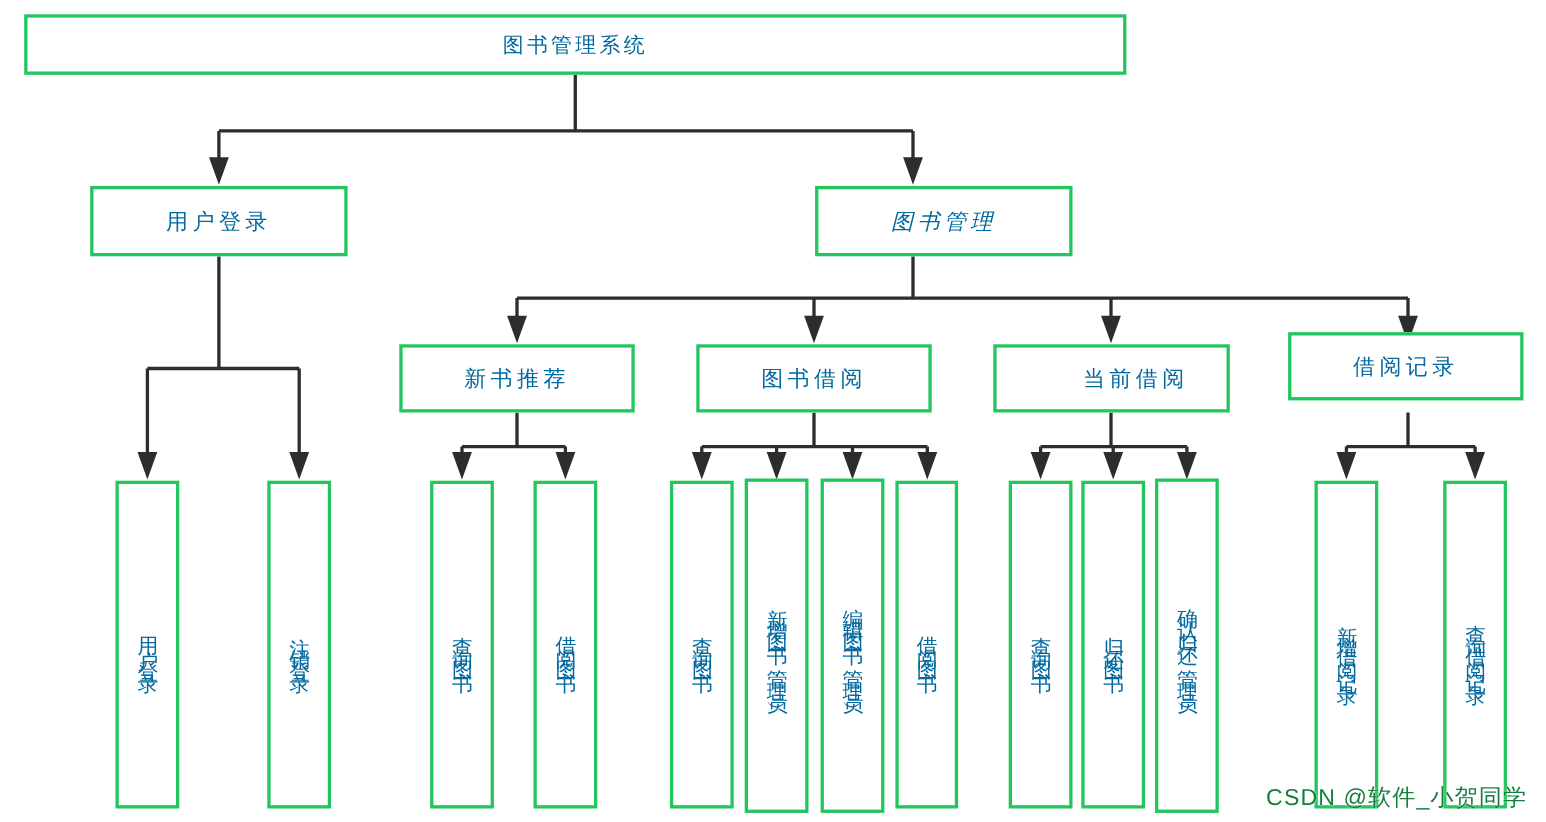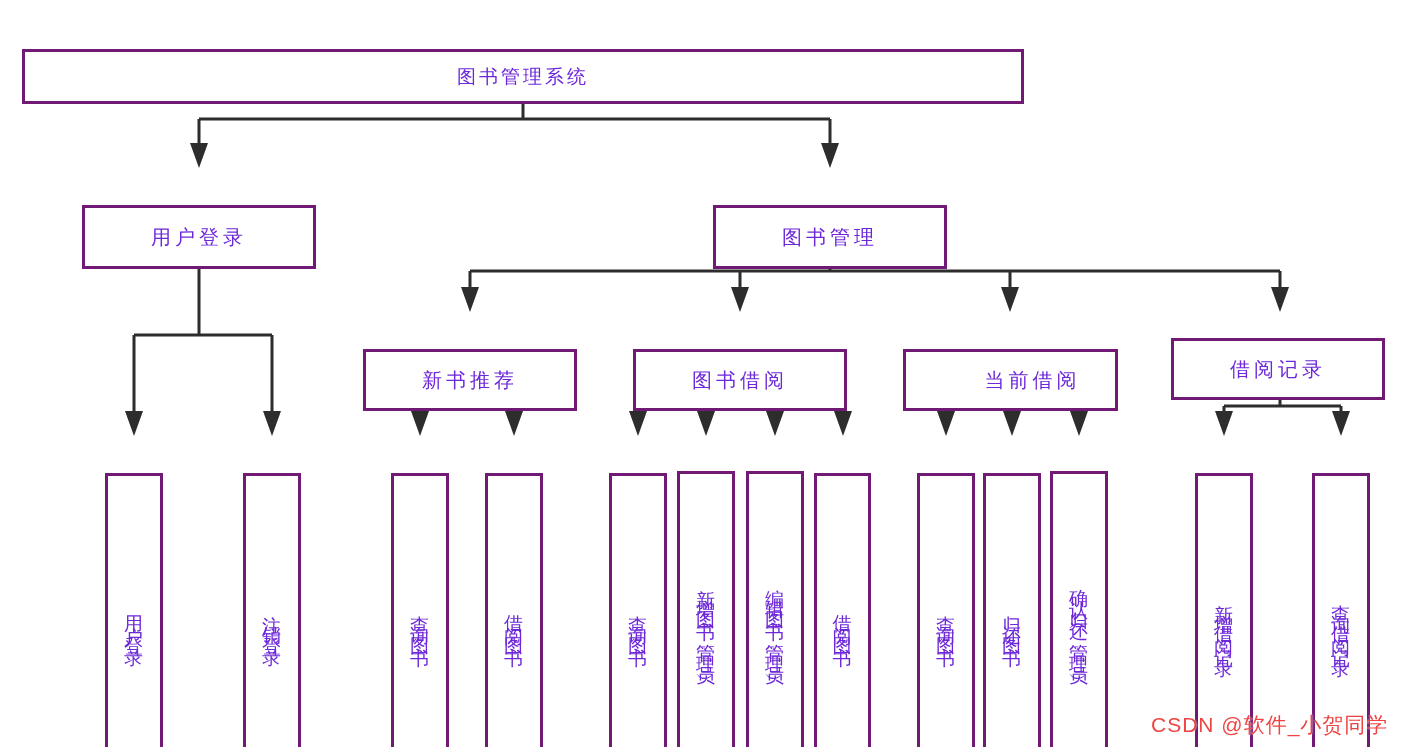--- a/index.html
+++ b/index.html
@@ -13,44 +13,43 @@
   }
   svg.connectors {
     position: absolute;
     left: 0; top: 0;
     width: 1405px; height: 747px;
   }
   .node {
     position: absolute;
     box-sizing: border-box;
     background: #ffffff;
-    border: 3px solid #701a75;
+    border: 3px solid #22c55e;
     display: flex;
     align-items: center;
     justify-content: center;
-    color: #6d28d9;
+    color: #0369a1;
     z-index: 2;
-    margin-top: 36px;
   }
   .root-box { font-size: 19px; letter-spacing: 3px; }
   .hbox { font-size: 20px; letter-spacing: 4px; }
   .leaf {
     writing-mode: vertical-rl;
     text-orientation: mixed;
     font-size: 19px;
     letter-spacing: 11px;
     line-height: 1;
   }
   .watermark {
     position: absolute;
     left: 1151px;
     top: 711px;
     font-size: 21px;
     letter-spacing: 1px;
-    color: #ef4444;
+    color: #15803d;
     z-index: 3;
     white-space: nowrap;
     text-shadow: 0 0 2px #ffffff;
   }
 </style>
 </head>
 <body>
 
 <div class="canvas">
 
@@ -71,21 +70,21 @@
          M629,411 L647,411 L638,436 Z M697,411 L715,411 L706,436 Z
          M766,411 L784,411 L775,436 Z M834,411 L852,411 L843,436 Z
          M937,411 L955,411 L946,436 Z M1003,411 L1021,411 L1012,436 Z
          M1070,411 L1088,411 L1079,436 Z
          M1215,411 L1233,411 L1224,436 Z M1332,411 L1350,411 L1341,436 Z"></path>
   </svg>
 
   <div class="node root-box" style="left:22px; top:13px; width:1002px; height:55px;">图书管理系统</div>
 
   <div class="node hbox" style="left:82px; top:169px; width:234px; height:64px;">用户登录</div>
-  <div class="node hbox" style="left:713px; top:169px; width:234px; height:64px;">图书管理</div>
+  <div class="node hbox" style="left:741px; top:169px; width:234px; height:64px;font-style:italic;">图书管理</div>
 
   <div class="node hbox" style="left:633px; top:313px; width:214px; height:62px;">图书借阅</div>
   <div class="node hbox" style="left:363px; top:313px; width:214px; height:62px;">新书推荐</div>
   <div class="node hbox" style="left:903px; top:313px; width:215px; height:62px;padding-left:44px;">当前借阅</div>
   <div class="node hbox" style="left:1171px; top:302px; width:214px; height:62px;">借阅记录</div>
 
   <div class="node leaf" style="left:105px; top:437px; width:58px; height:298px;">用户登录</div>
   <div class="node leaf" style="left:243px; top:437px; width:58px; height:298px;">注销登录</div>
 
   <div class="node leaf" style="left:391px; top:437px; width:58px; height:298px;">查询图书</div>

